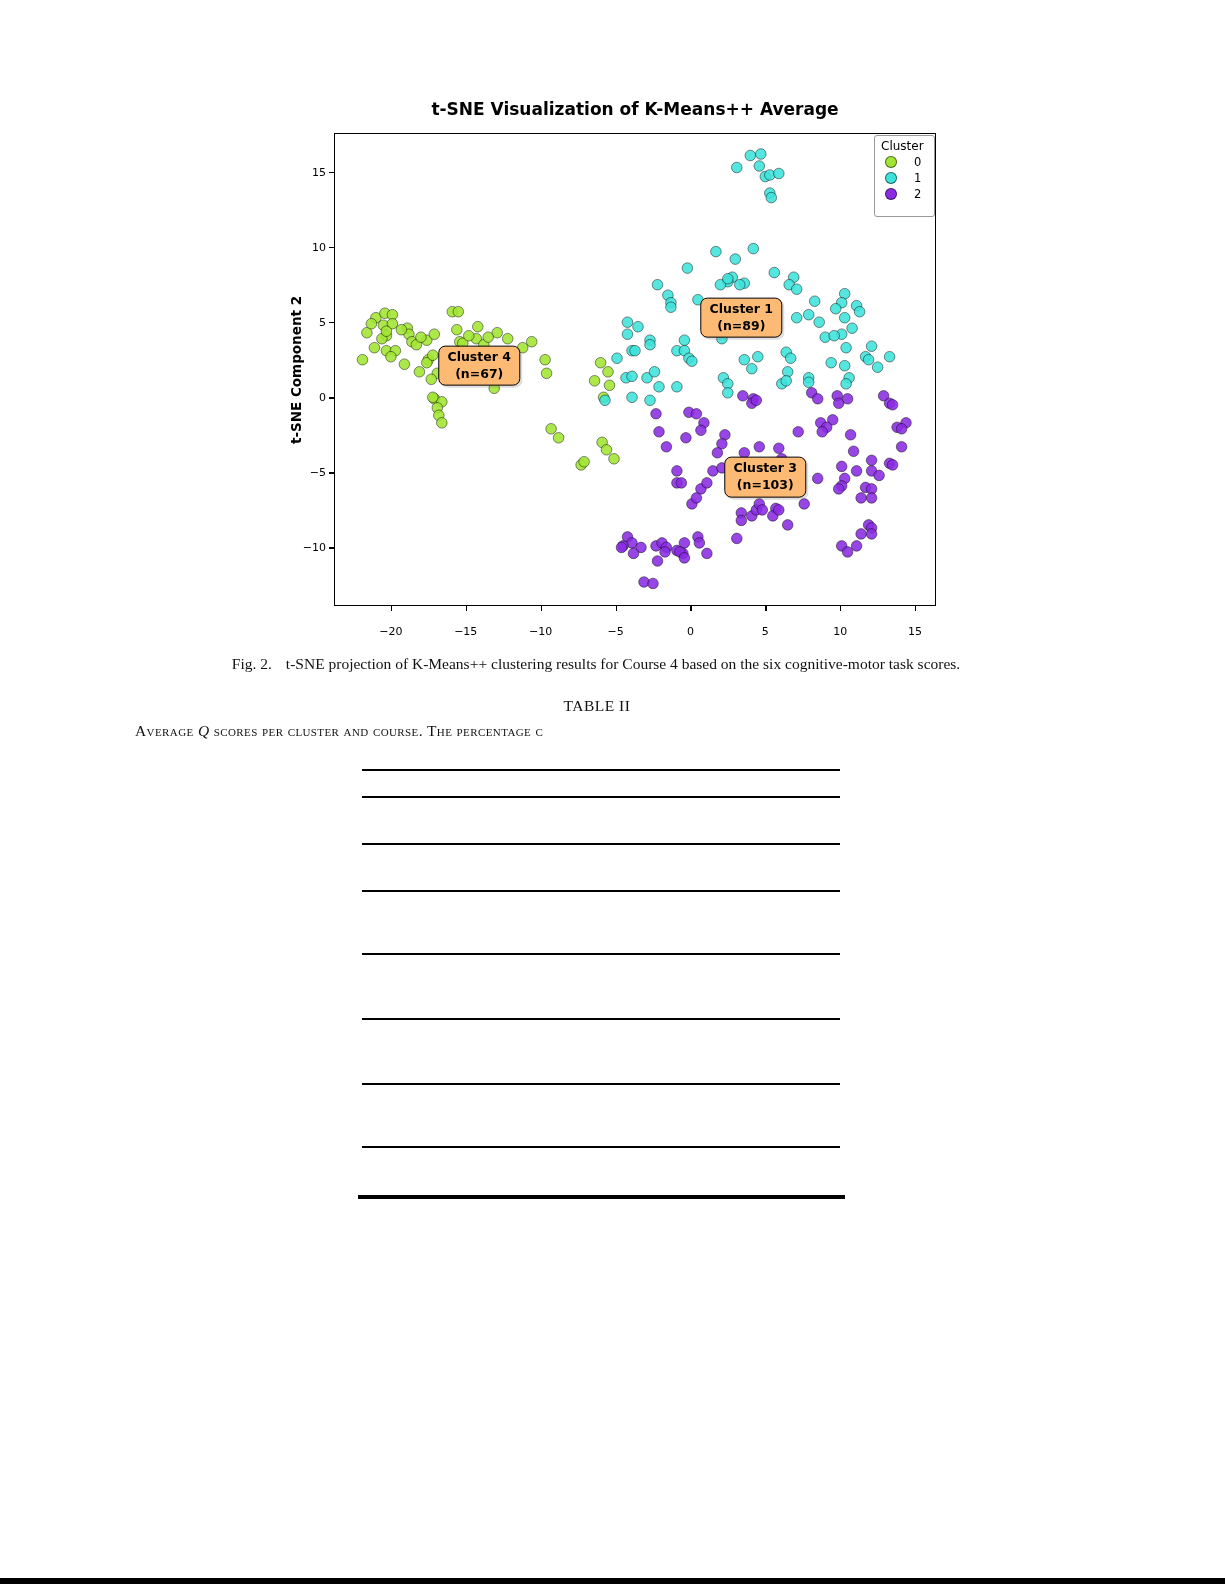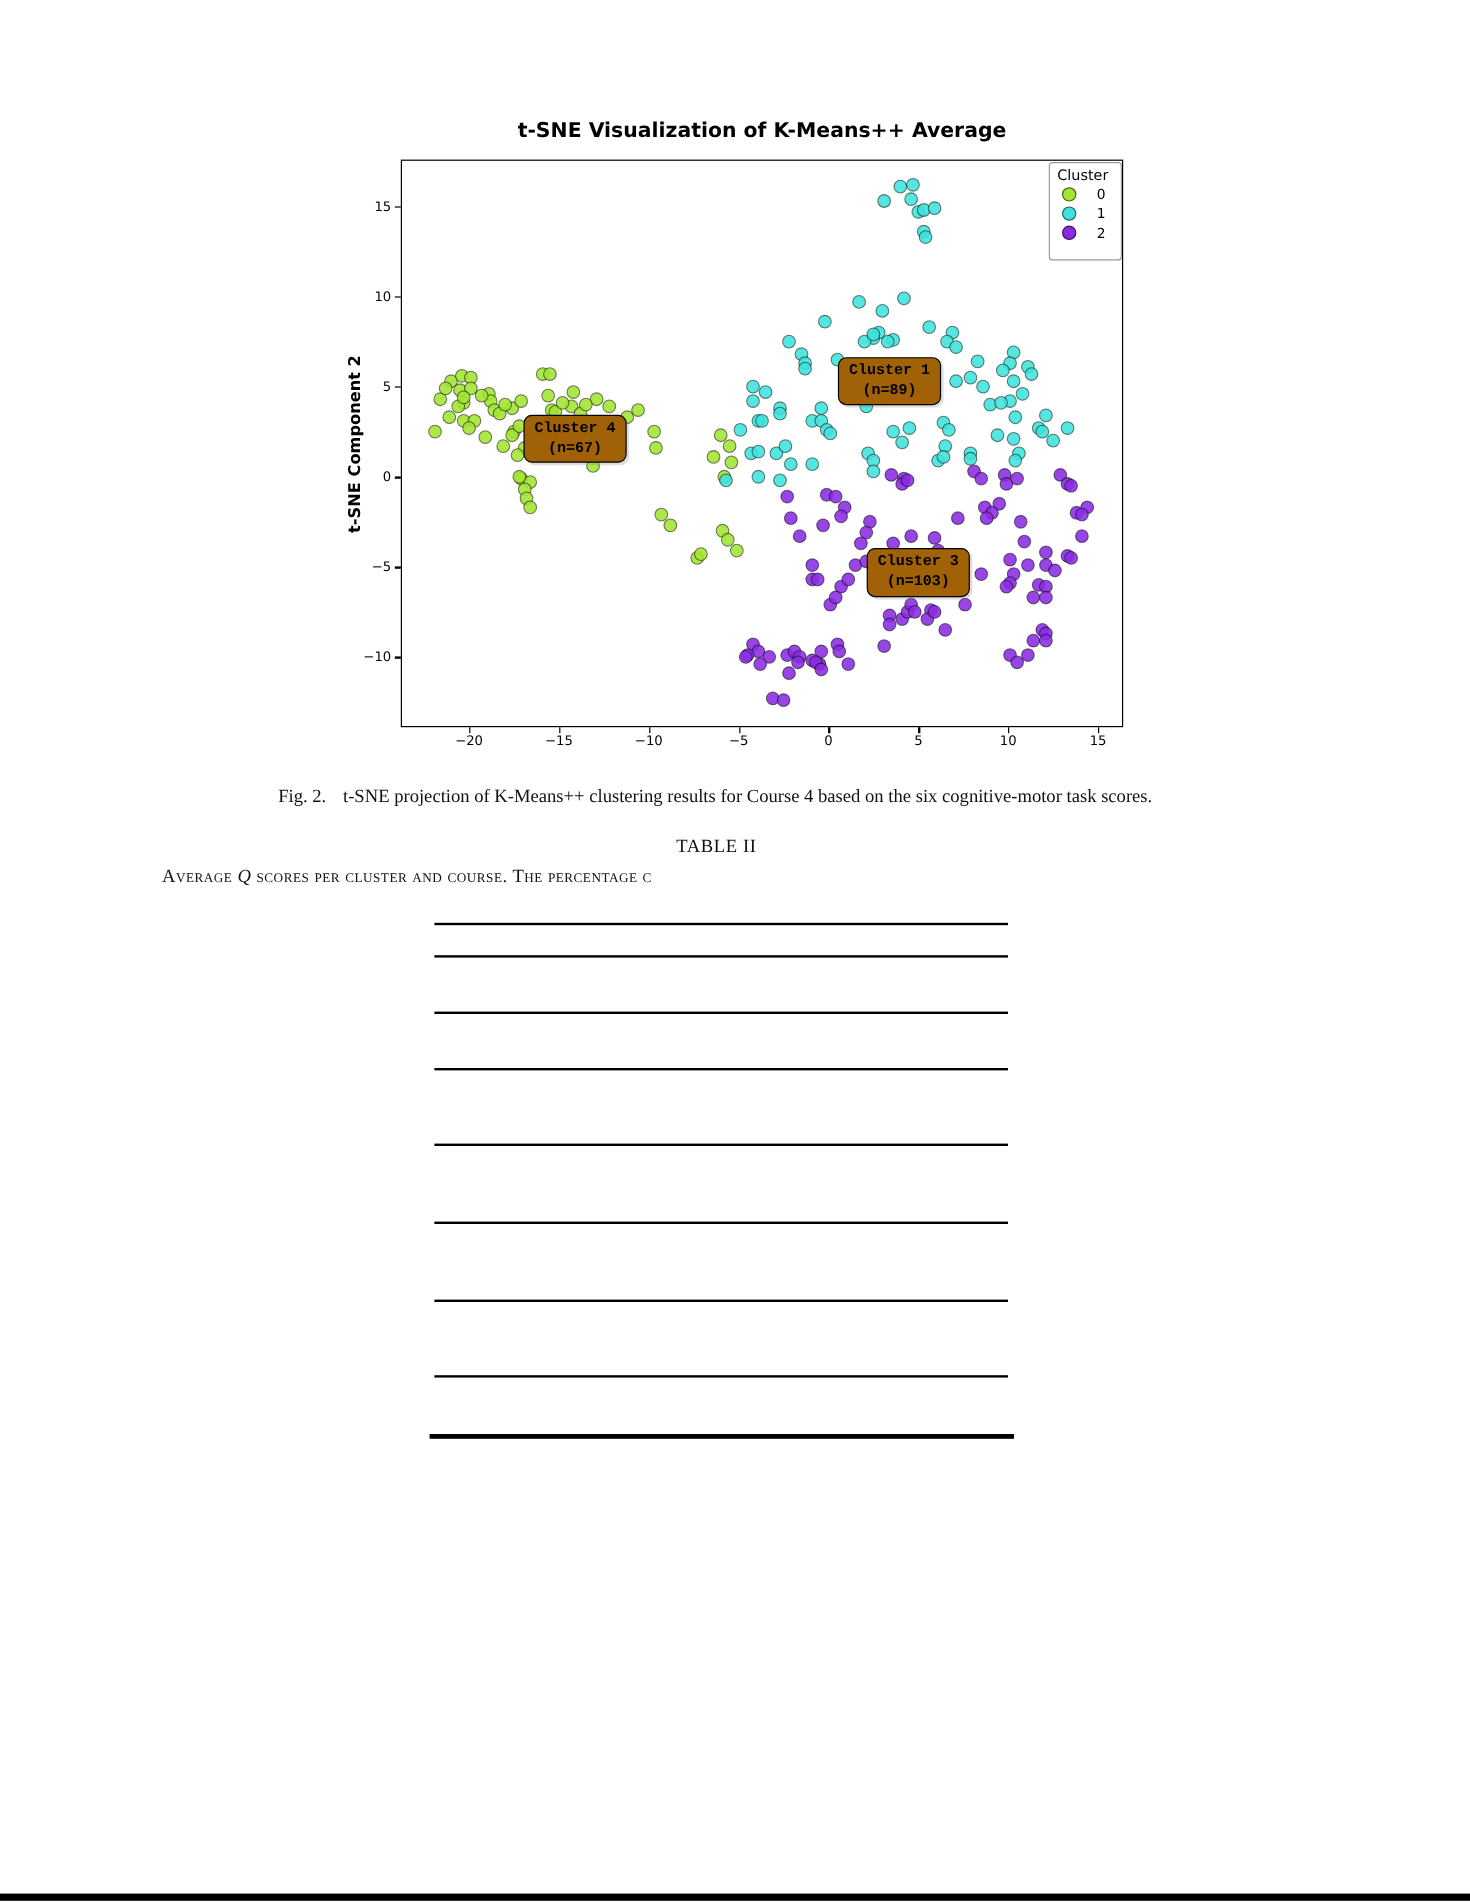--- a/index.html
+++ b/index.html
@@ -6,42 +6,42 @@
   .page{position:relative;width:1225px;height:1585px;background:#ffffff;overflow:hidden;
         font-family:"DejaVu Sans",sans-serif;}
 
   
   .plot-title{position:absolute;left:334px;top:99px;width:602px;text-align:center;
               font-size:17px;font-weight:bold;color:#000;}
   .plot-frame{position:absolute;left:334px;top:133px;width:602px;height:473px;
               border:1.4px solid #000;box-sizing:border-box;background:#fff;}
   .plot-layer{position:absolute;left:334px;top:133px;width:602px;height:473px;}
   .xtick-mark{position:absolute;width:1.3px;height:5px;background:#000;top:606px;}
-  .xtick-label{position:absolute;top:611px;font-size:11px;color:#000;transform:translateX(-50%);}
+  .xtick-label{position:absolute;top:625px;font-size:11px;color:#000;transform:translateX(-50%);}
   .ytick-mark{position:absolute;height:1.3px;width:5px;background:#000;left:329px;}
   .ytick-label{position:absolute;left:288px;width:38px;text-align:right;font-size:11px;
                color:#000;transform:translateY(-50%);}
   .x-axis-label{position:absolute;left:334px;top:630px;width:602px;text-align:center;
                 font-size:13.5px;font-weight:bold;}
   .y-axis-label{position:absolute;left:296px;top:370px;font-size:13.5px;font-weight:bold;
                 transform:translate(-50%,-50%) rotate(-90deg);white-space:nowrap;}
 
   .legend{position:absolute;left:874px;top:135px;width:61px;box-sizing:border-box;
           background:rgba(255,255,255,.9);border:1px solid #9a9a9a;border-radius:3px;
           padding:3px 4px 14px 6px;z-index:6;}
   .legend-title{font-size:12px;color:#000;margin-bottom:1px;}
   .legend-row{display:flex;align-items:center;height:16px;}
   .legend-dot{width:10px;height:10px;border-radius:50%;border:1px solid rgba(0,0,0,.55);
               margin-left:4px;flex:0 0 auto;}
   .legend-lab{font-size:11.5px;margin-left:17px;}
 
-  .annot{position:absolute;transform:translate(-50%,-50%);background:#a16207;
+  .annot{position:absolute;transform:translate(-50%,-50%);background:#fdba74;
          border:1.4px solid #000;border-radius:7px;padding:2px 8px 3px 8px;
          font-size:12.5px;font-weight:bold;text-align:center;line-height:1.35;
-         white-space:nowrap;z-index:5;box-shadow:2px 2px 0 rgba(120,120,120,.25);font-family:Liberation Mono, monospace;}
+         white-space:nowrap;z-index:5;box-shadow:2px 2px 0 rgba(120,120,120,.25);}
 
   svg.pts{position:absolute;left:0;top:0;}
 
   
   .fig-caption{position:absolute;left:0;top:655px;width:1192px;text-align:center;
                font-family:"Liberation Serif","DejaVu Serif",serif;font-size:15.5px;color:#111;}
   .fig-caption .figlabel{margin-right:14px;}
   .tbl-heading{position:absolute;left:0;top:697px;width:1194px;text-align:center;
                font-family:"Liberation Serif","DejaVu Serif",serif;font-size:15.5px;
                letter-spacing:.5px;color:#111;}

